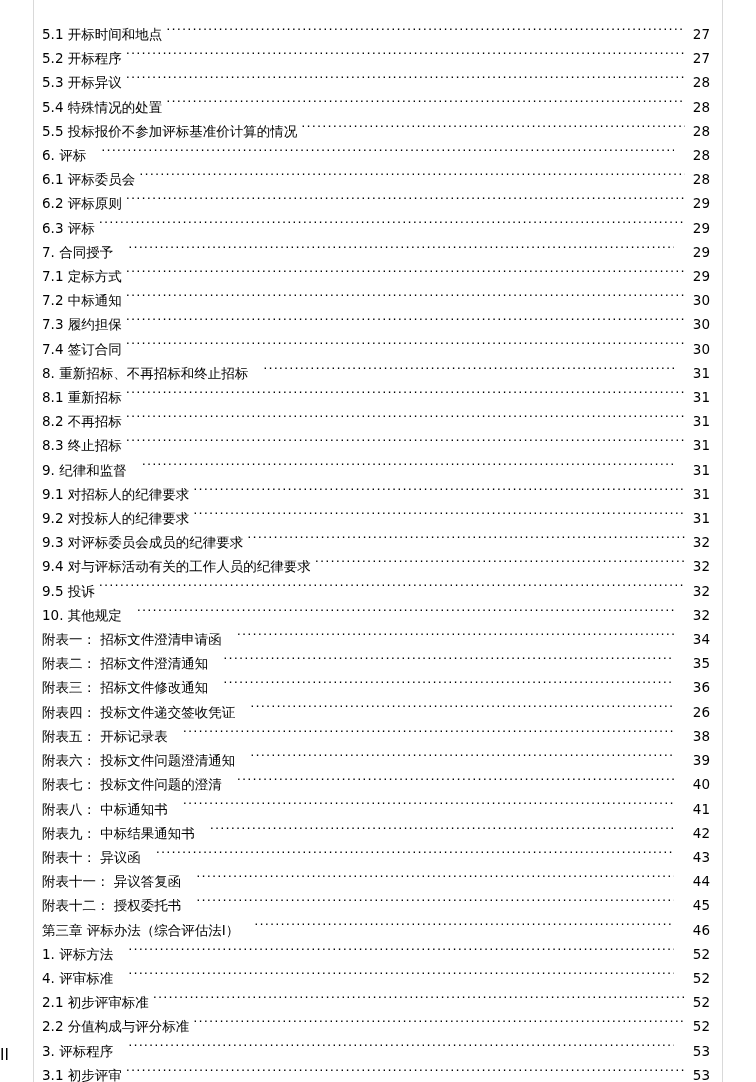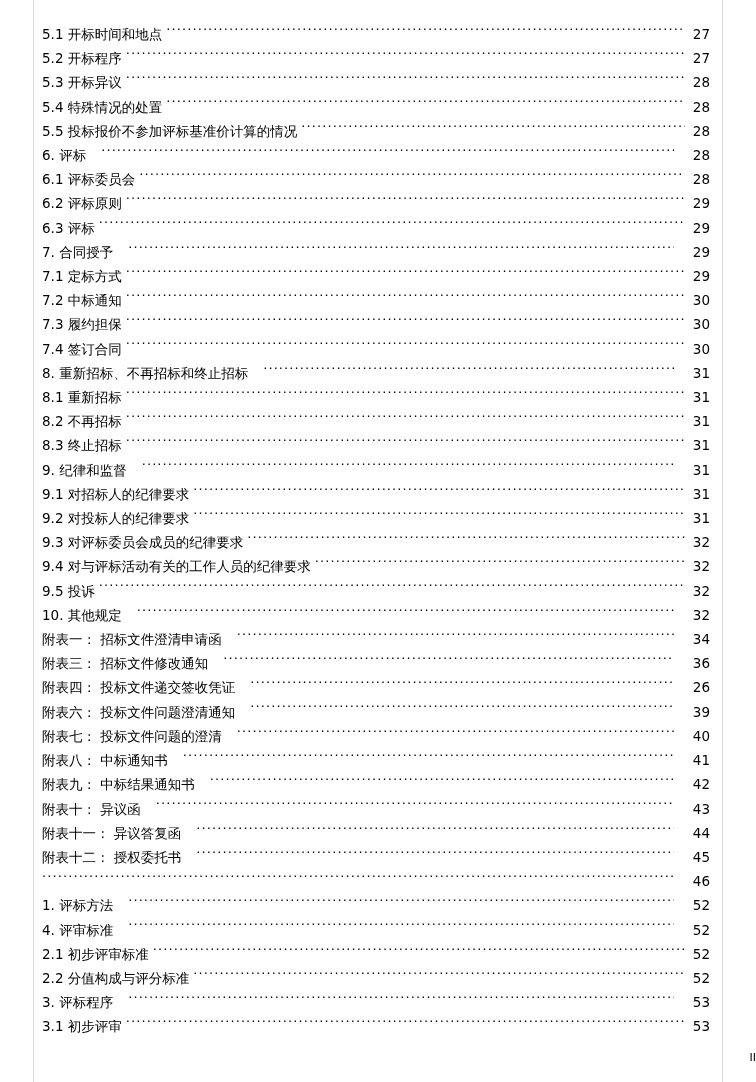--- a/index.html
+++ b/index.html
@@ -73,22 +73,22 @@
   }
   
   .lvl-0 { padding-left: 0px; gap: 11px; }
   .lvl-1 { padding-left: 0px; }
 
   .footer {
     position: absolute;
     bottom: 18px;
     left: 0;
     width: 756px;
-    text-align: right;
-    font-size: 11px;
+    text-align: left;
+    font-size: 15px;
     color: #000;
   }
 </style>
 </head>
 <body>
 
 <div class="page">
   <div class="margin-line left"></div>
   <div class="margin-line right"></div>
 
@@ -217,30 +217,40 @@
         <span class="label">10.  其他规定</span>
         <span class="leader"></span>
         <span class="page-num">32</span>
       </div>
       <div class="toc-entry lvl-0">
         <span class="label">附表一：  招标文件澄清申请函</span>
         <span class="leader"></span>
         <span class="page-num">34</span>
       </div>
       <div class="toc-entry lvl-0">
+        <span class="label">附表二：  招标文件澄清通知</span>
+        <span class="leader"></span>
+        <span class="page-num">35</span>
+      </div>
+      <div class="toc-entry lvl-0">
         <span class="label">附表三：  招标文件修改通知</span>
         <span class="leader"></span>
         <span class="page-num">36</span>
       </div>
       <div class="toc-entry lvl-0">
         <span class="label">附表四：  投标文件递交签收凭证</span>
         <span class="leader"></span>
         <span class="page-num">26</span>
       </div>
       <div class="toc-entry lvl-0">
+        <span class="label">附表五：  开标记录表</span>
+        <span class="leader"></span>
+        <span class="page-num">38</span>
+      </div>
+      <div class="toc-entry lvl-0">
         <span class="label">附表六：  投标文件问题澄清通知</span>
         <span class="leader"></span>
         <span class="page-num">39</span>
       </div>
       <div class="toc-entry lvl-0">
         <span class="label">附表七：  投标文件问题的澄清</span>
         <span class="leader"></span>
         <span class="page-num">40</span>
       </div>
       <div class="toc-entry lvl-0">
@@ -262,20 +272,21 @@
         <span class="label">附表十一：  异议答复函</span>
         <span class="leader"></span>
         <span class="page-num">44</span>
       </div>
       <div class="toc-entry lvl-0">
         <span class="label">附表十二：  授权委托书</span>
         <span class="leader"></span>
         <span class="page-num">45</span>
       </div>
       <div class="toc-entry lvl-0">
+        <span class="label">第三章   评标办法（综合评估法Ⅰ）</span>
         <span class="leader"></span>
         <span class="page-num">46</span>
       </div>
       <div class="toc-entry lvl-0">
         <span class="label">1.  评标方法</span>
         <span class="leader"></span>
         <span class="page-num">52</span>
       </div>
       <div class="toc-entry lvl-0">
         <span class="label">4.  评审标准</span>

